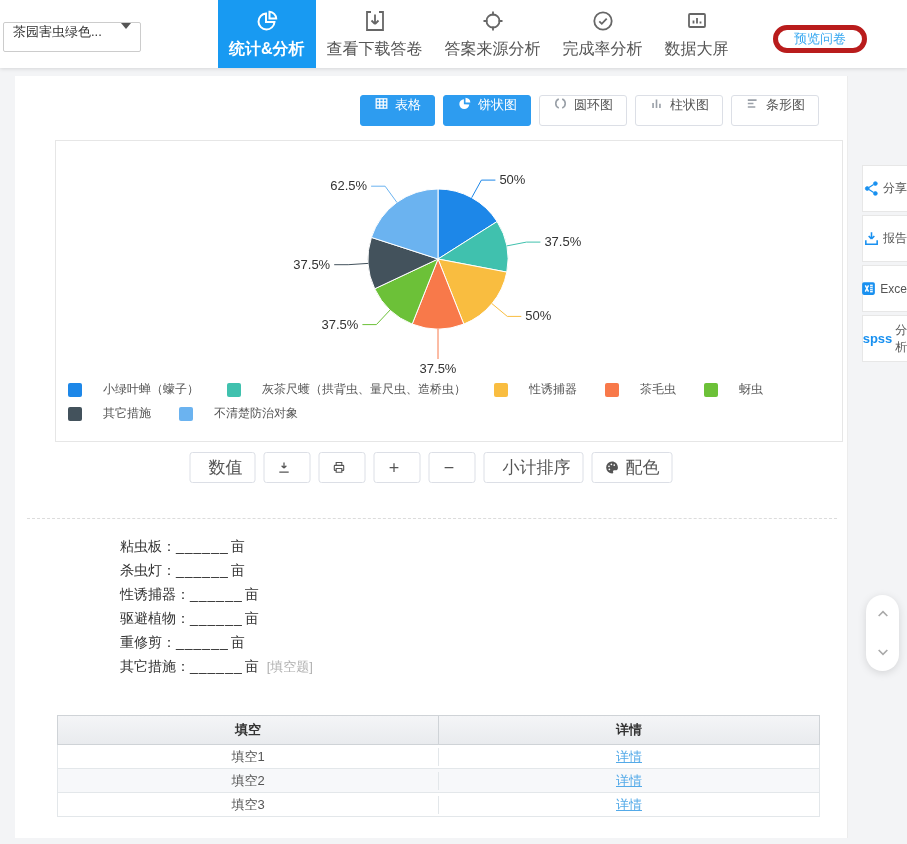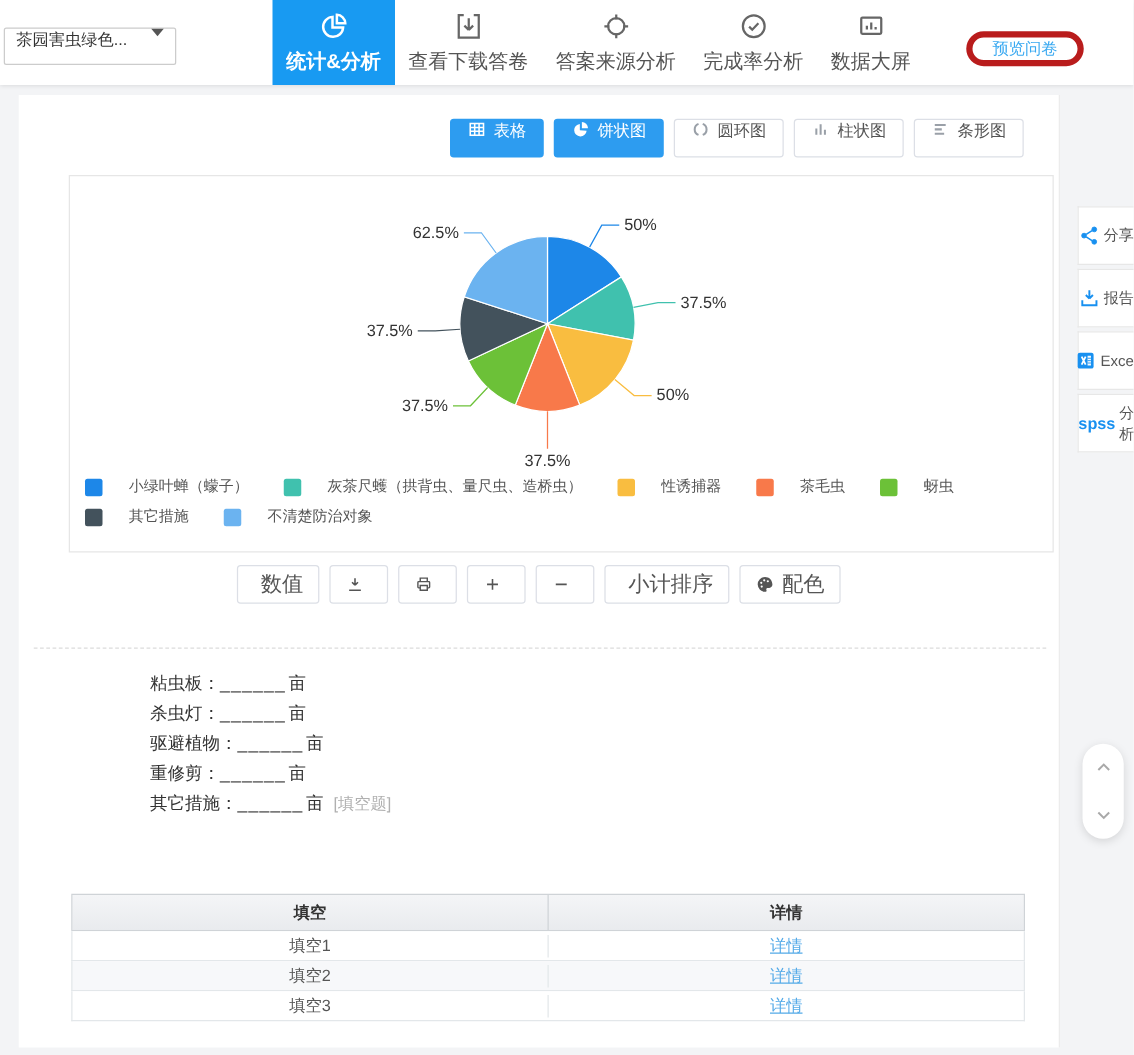--- a/index.html
+++ b/index.html
@@ -395,20 +395,23 @@
     <div class="q-items">
 
         <div class="q-line">
           <span class="q-label">粘虫板：</span><span class="q-blank">______</span><span class="q-unit">亩</span>
         </div>
 
         <div class="q-line">
           <span class="q-label">杀虫灯：</span><span class="q-blank">______</span><span class="q-unit">亩</span>
         </div>
 
+        <div class="q-line">
+          <span class="q-label">性诱捕器：</span><span class="q-blank">______</span><span class="q-unit">亩</span>
+        </div>
 
         <div class="q-line">
           <span class="q-label">驱避植物：</span><span class="q-blank">______</span><span class="q-unit">亩</span>
         </div>
 
         <div class="q-line">
           <span class="q-label">重修剪：</span><span class="q-blank">______</span><span class="q-unit">亩</span>
         </div>
 
         <div class="q-line">

